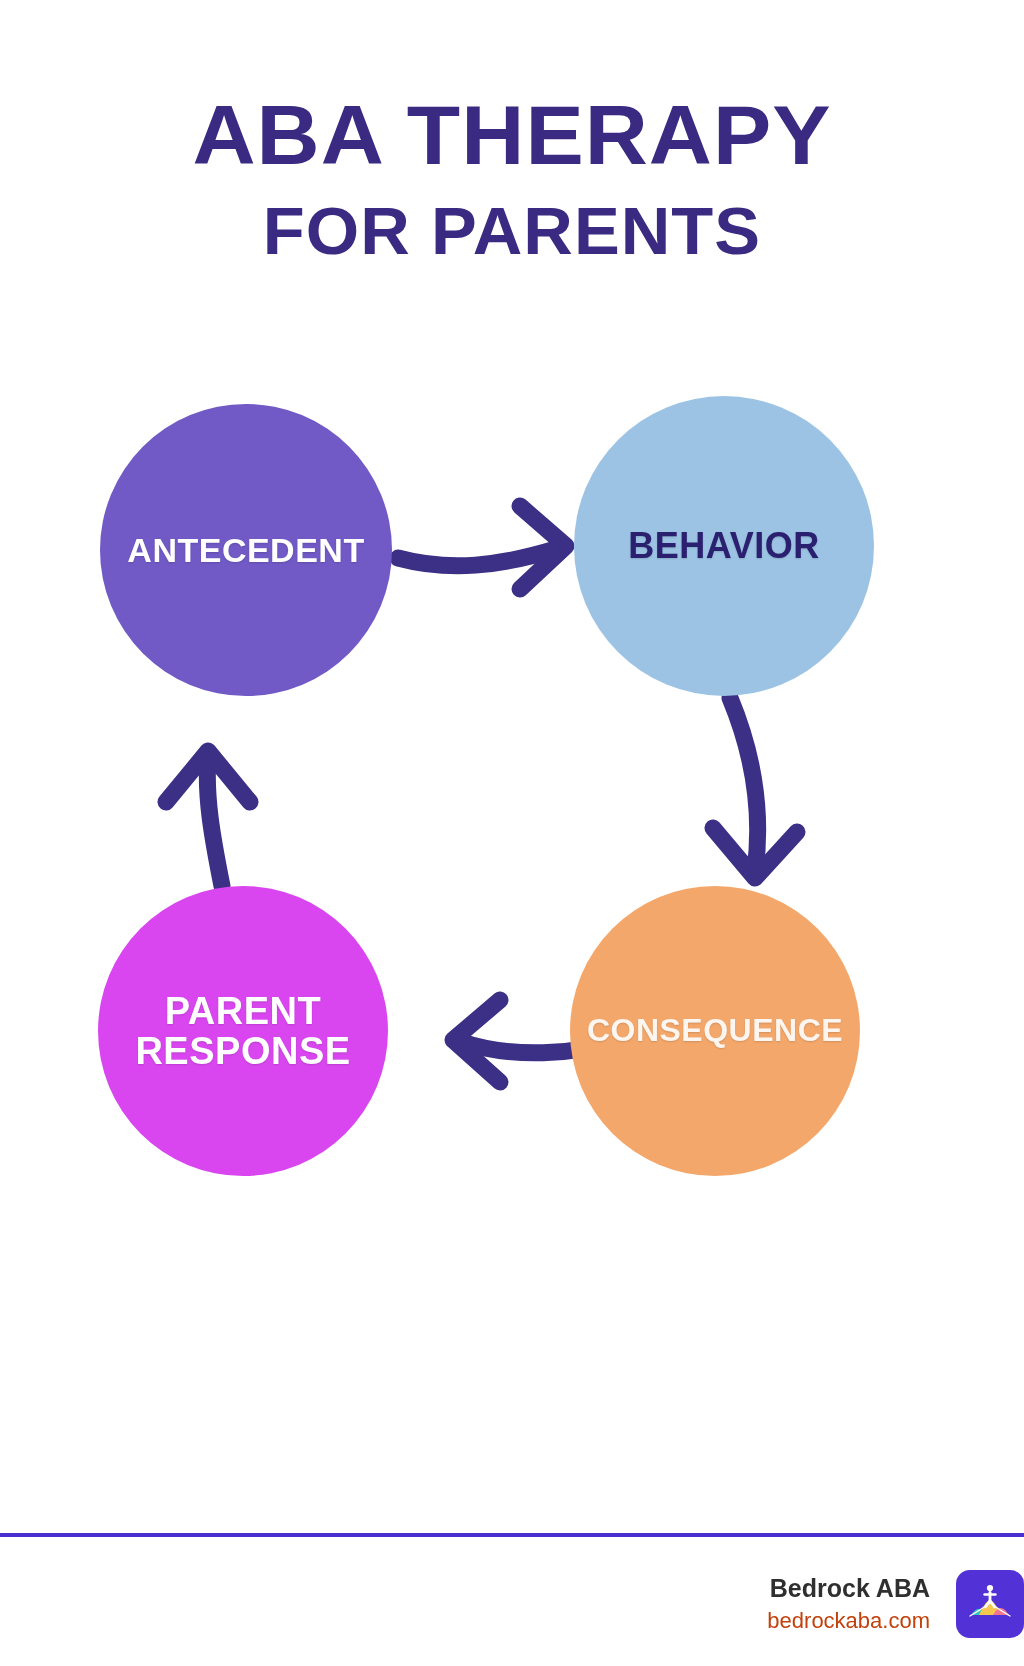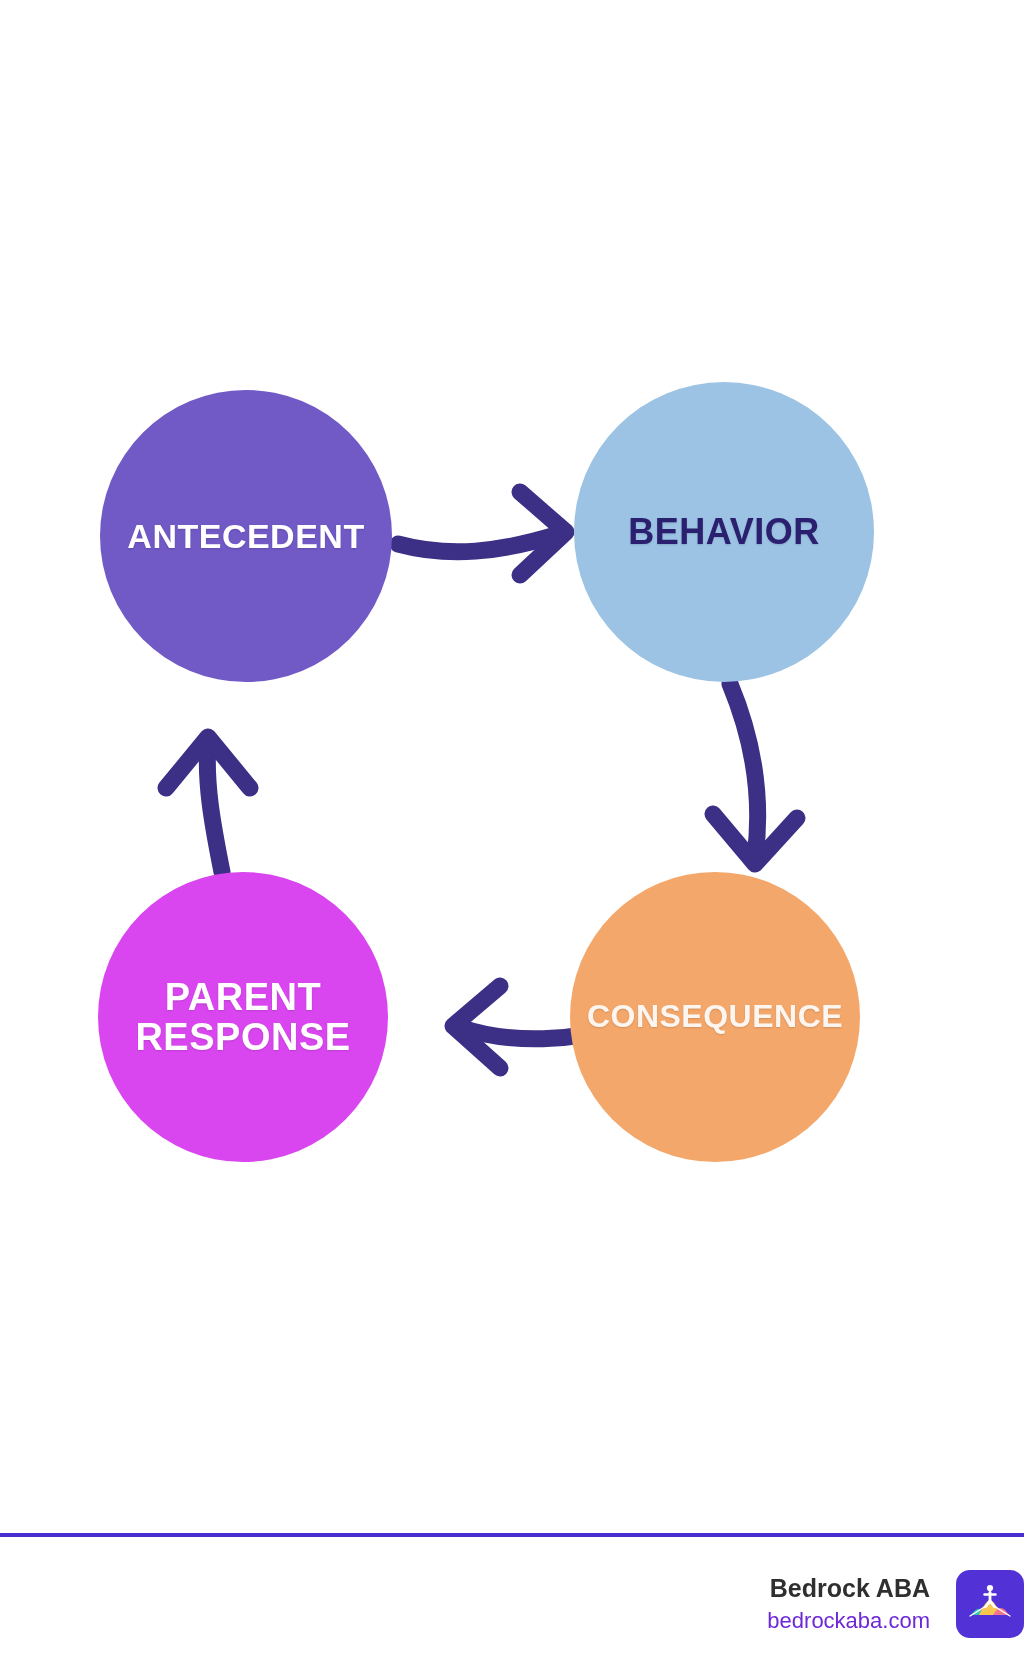--- a/index.html
+++ b/index.html
@@ -18,21 +18,21 @@
     color:#3b2a82; line-height:0.98; text-transform:uppercase;
     transform:scaleX(1.04); transform-origin:center;
   }
   .title-sub {
     font-size:66px; font-weight:bold; letter-spacing:1px;
     color:#3b2a82; line-height:1.0; margin-top:22px; text-transform:uppercase;
     transform:scaleX(1.04); transform-origin:center;
   }
 
   
-  .diagram { position:absolute; left:0; top:352px; width:864px; height:830px; }
+  .diagram { position:absolute; left:0; top:366px; width:864px; height:830px; }
   .arrow-layer { position:absolute; left:0; top:0; width:1024px; height:830px; }
 
   .node {
     position:absolute; border-radius:50%;
     display:flex; align-items:center; justify-content:center;
     text-align:center;
   }
   .node-label {
     font-weight:bold; letter-spacing:0.5px; line-height:1.06;
     text-transform:uppercase; white-space:nowrap;
@@ -58,32 +58,36 @@
   }
   .footer {
     position:absolute; left:0; top:1541px; width:1024px; height:125px;
     display:flex; align-items:center; justify-content:flex-end;
   }
   .footer-text { text-align:right; margin-right:26px; }
   .brand-name {
     font-size:25px; font-weight:bold; color:#2f2f2f; line-height:1.25;
   }
   .brand-url {
-    font-size:22px; color:#6d28d9; line-height:1.25; margin-top:3px;
+    font-size:22px; color:#c2410c; line-height:1.25; margin-top:3px;
   }
   .brand-logo {
     width:68px; height:68px; border-radius:14px; background:#5232d6;
     display:flex; align-items:center; justify-content:center; flex:0 0 auto;
   }
 </style>
 </head>
 <body>
 
 <div class="poster">
 
+  <div class="title-block">
+    <div class="title-main">ABA THERAPY</div>
+    <div class="title-sub">FOR PARENTS</div>
+  </div>
 
   <div class="diagram">
 
     <svg class="arrow-layer" viewBox="0 0 1024 830">
       <g fill="none" stroke="#3c2f86" stroke-width="17" stroke-linecap="round" stroke-linejoin="round">
 
         <g>
           <path d="M 398 192 C 450 206 500 200 556 183"></path>
           <polyline points="520,140 566,180 520,223"></polyline>
         </g>

